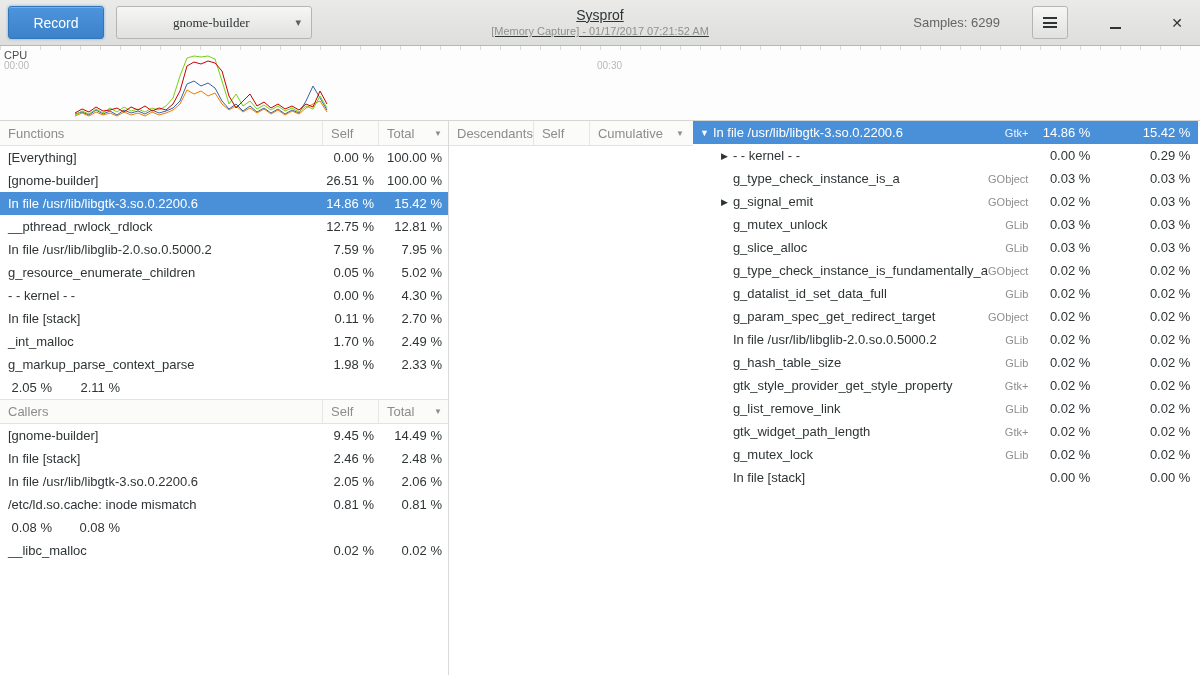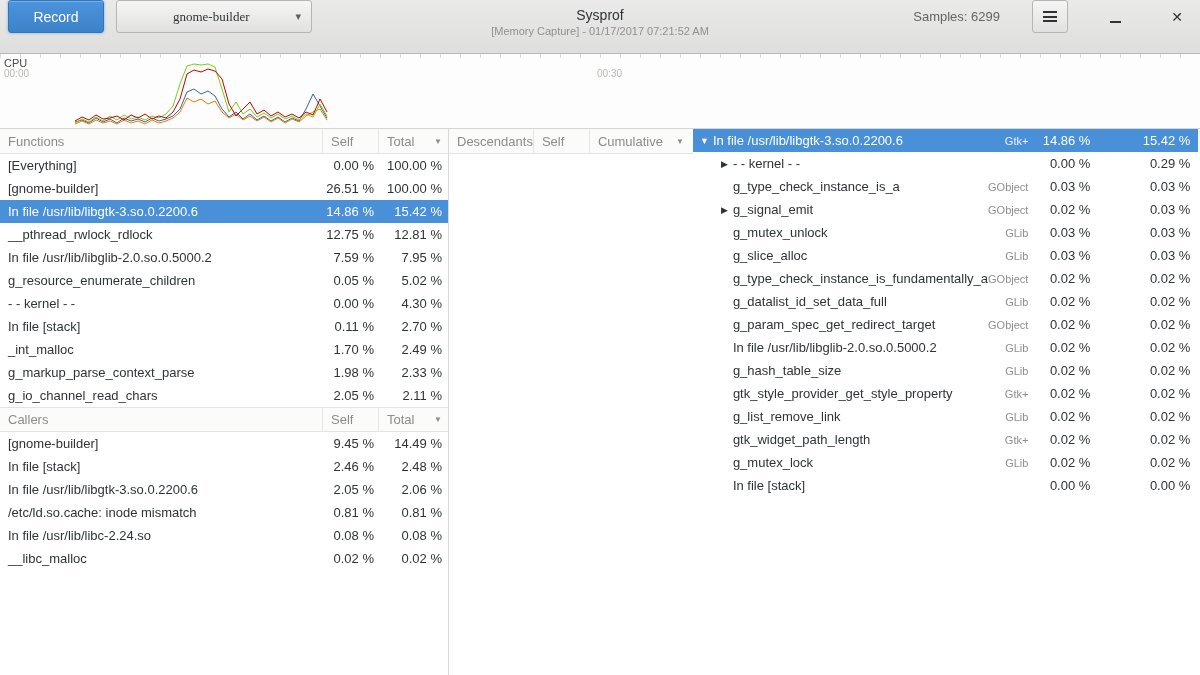--- a/index.html
+++ b/index.html
@@ -1,34 +1,34 @@
 <!DOCTYPE html>
 <html><head>
 <meta charset="utf-8">
 <style>
   * { margin:0; padding:0; box-sizing:border-box; }
   html,body { width:1200px; height:675px; overflow:hidden; background:#fff;
     font-family:"Liberation Sans",sans-serif; color:#2e3436; }
 
   
-  .titlebar { position:relative; height:54px; display:flex; align-items:flex-start;
+  .titlebar { position:relative; height:46px; display:flex; align-items:center;
     gap:12px; padding:0 8px; background:linear-gradient(#eaeae9,#dededc);
     border-bottom:1px solid #b7b7b3; }
   .record-btn { width:96px; height:33px; border-radius:3px; cursor:pointer;
     border:1px solid #2f77bd; background:linear-gradient(#4d94dd,#3b82c9);
     color:#fff; font-size:14px; font-family:inherit;
     box-shadow:inset 0 1px rgba(255,255,255,.25), 0 0 3px rgba(74,144,217,.7); }
   .process-btn { width:196px; height:33px; border-radius:3px; cursor:pointer;
     border:1px solid #b5b5b1; background:linear-gradient(#f6f6f5,#e1e1df);
     color:#2e3436; font-size:13px; font-family:Liberation Serif, serif; display:flex;
     align-items:center; padding:0 10px; }
   .process-btn .plabel { flex:1; text-align:center; }
   .process-btn .chev { color:#5d615d; font-size:11px; }
   .title-wrap { position:absolute; left:0; right:0; top:7px; text-align:center;
-    pointer-events:none; }
+    pointer-events:none;text-decoration:underline; }
   .app-title { font-size:14px; color:#2e3436; }
   .app-subtitle { font-size:11px; color:#90928e; margin-top:2px; }
   .tb-right { margin-left:auto; display:flex; align-items:center; gap:32px; z-index:1; }
   .samples { font-size:13px; color:#63675f; }
   .menu-btn { width:36px; height:33px; border-radius:3px; cursor:pointer;
     border:1px solid #b5b5b1; background:linear-gradient(#f6f6f5,#e1e1df);
     display:flex; align-items:center; justify-content:center; }
   .burger { width:14px; height:11px; border-top:2px solid #2e3436;
     border-bottom:2px solid #2e3436; position:relative; }
   .burger::after { content:""; position:absolute; left:0; top:2.5px; width:14px;
@@ -191,21 +191,20 @@
           <span class="r-total">2.49 %</span>
         </div>
 
         <div class="row">
           <span class="r-name">g_markup_parse_context_parse</span>
           <span class="r-self">1.98 %</span>
           <span class="r-total">2.33 %</span>
         </div>
 
         <div class="row">
-          <span class="r-name">g_io_channel_read_chars</span>
           <span class="r-self">2.05 %</span>
           <span class="r-total">2.11 %</span>
         </div>
       </div>
 
     <div class="thead callers">
       <div class="hc c-name">Callers</div>
       <div class="hc c-self">Self</div>
       <div class="hc c-total">
         <span>Total</span>
@@ -232,21 +231,20 @@
           <span class="r-total">2.06 %</span>
         </div>
 
         <div class="row">
           <span class="r-name">/etc/ld.so.cache: inode mismatch</span>
           <span class="r-self">0.81 %</span>
           <span class="r-total">0.81 %</span>
         </div>
 
         <div class="row">
-          <span class="r-name">In file /usr/lib/libc-2.24.so</span>
           <span class="r-self">0.08 %</span>
           <span class="r-total">0.08 %</span>
         </div>
 
         <div class="row">
           <span class="r-name">__libc_malloc</span>
           <span class="r-self">0.02 %</span>
           <span class="r-total">0.02 %</span>
         </div>
       </div>

